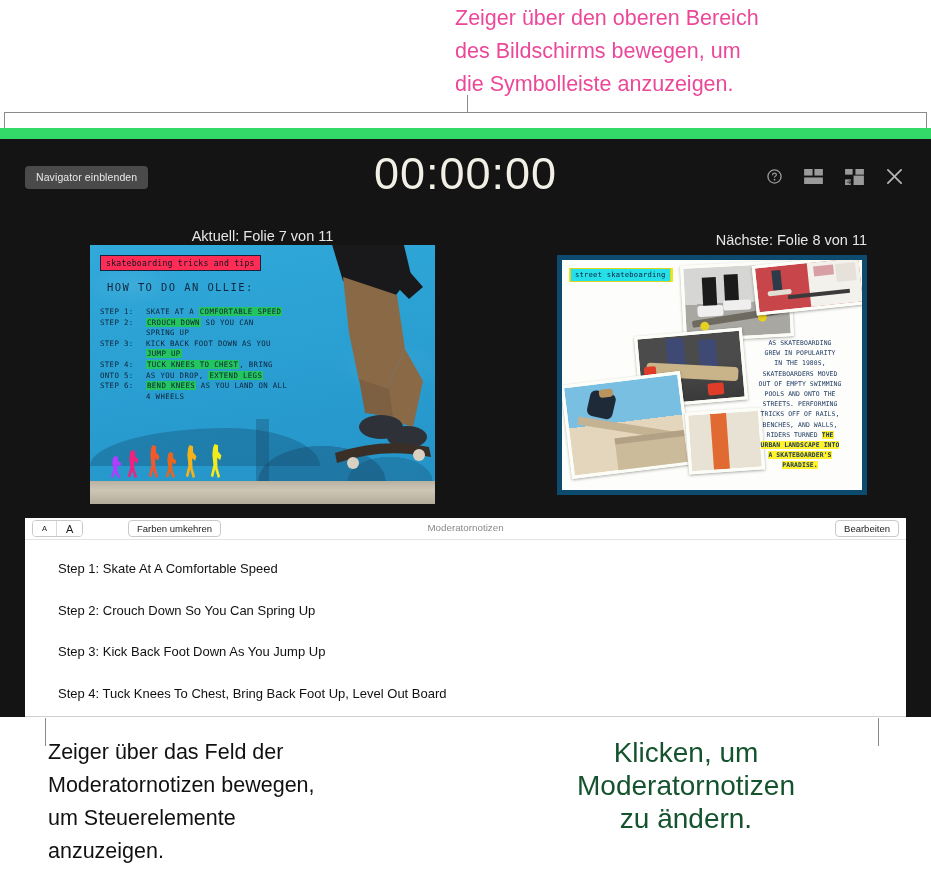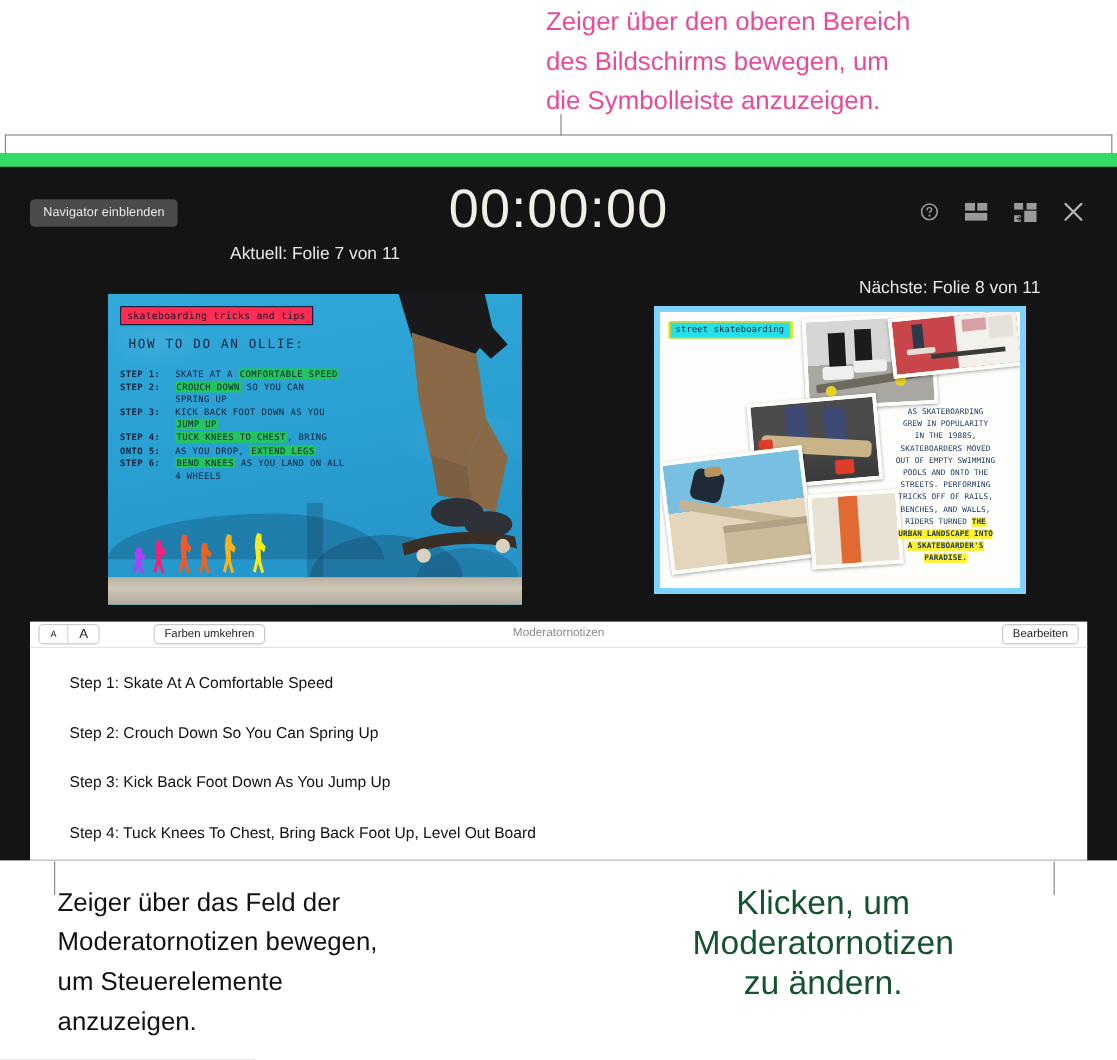--- a/index.html
+++ b/index.html
@@ -78,34 +78,34 @@
   }
   .tool-icons svg { display: block; }
 
   
   .slide-label {
     position: absolute;
     color: #e6e6e6;
     font-size: 14.5px;
     white-space: nowrap;
   }
-  .label-current { left: 90px; top: 76px; width: 345px; text-align: center; }
+  .label-current { left: 90px; top: 100px; width: 345px; text-align: center; }
   .label-next    { left: 557px; top: 104px; width: 310px; text-align: right; }
 
   
   .slide-current {
     position: absolute;
     left: 90px; top: 117px; width: 345px; height: 259px;
     background: #2fa8d8;
     overflow: hidden;
   }
   .slide-next {
     position: absolute;
-    left: 545px; top: 127px; width: 310px; height: 240px;
-    background: #7dd3fc;
+    left: 557px; top: 127px; width: 310px; height: 240px;
+    background: #0c4a6e;
     padding: 5px;
     overflow: hidden;
   }
   .next-inner {
     position: relative;
     width: 100%; height: 100%;
     background: #fdfdfb;
     overflow: hidden;
   }
 
@@ -154,21 +154,21 @@
     font-size: 10.5px; color: #10283f; letter-spacing: 1.4px;
     white-space: nowrap;
   }
   .sk-steps {
     position: absolute; left: 10px; top: 62px; right: 6px;
     font-family: "DejaVu Sans Mono", monospace;
     font-size: 7.4px; line-height: 10.6px;
     color: #0e2238; letter-spacing: .35px;
   }
   .sk-steps .hl { background: #22c55e; color: #0d1f33; padding: 0 1px; }
-  .sk-steps .ind { display: inline-block; width: 46px; font-weight: bold; }
+  .sk-steps .ind { display: inline-block; width: 46px; }
   .sk-skater { position: absolute; right: 2px; top: -4px; width: 160px; height: 250px; }
 
   
   .ns-tag {
     position: absolute; left: 8px; top: 8px;
     background: #25e0e8; border: 1px solid #d8d823;
     box-shadow: 2px 0 0 #e8e820, -1px 0 0 #e8e820;
     padding: 1px 4px 2px 4px;
     font-family: "DejaVu Sans Mono", monospace;
     font-size: 7.2px; color: #102040; letter-spacing: .2px;

